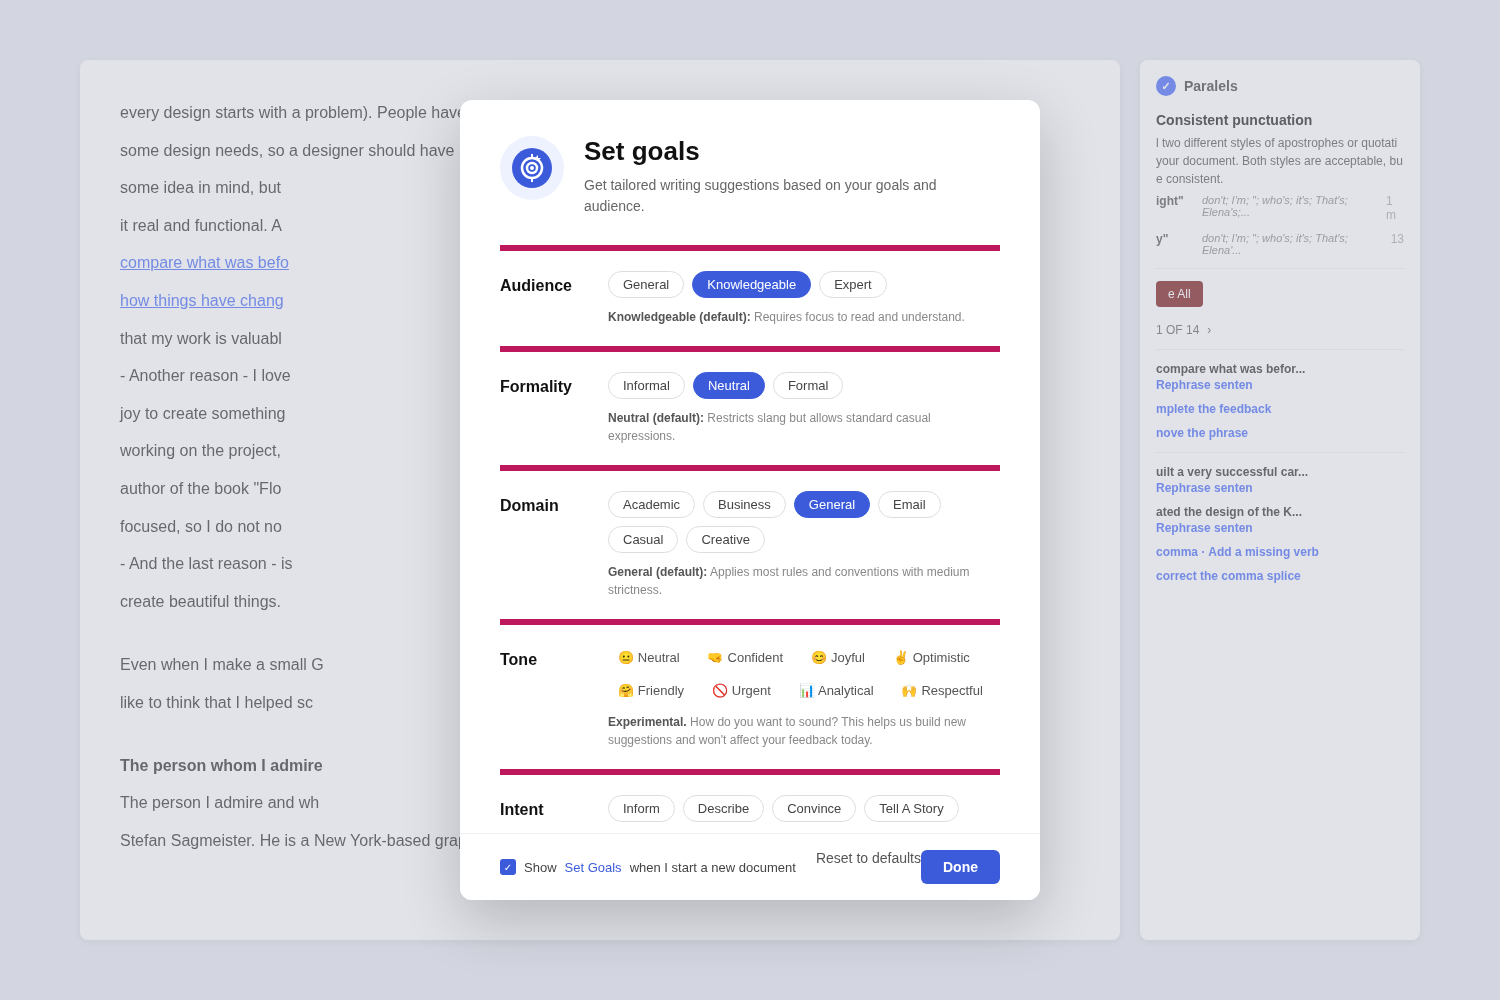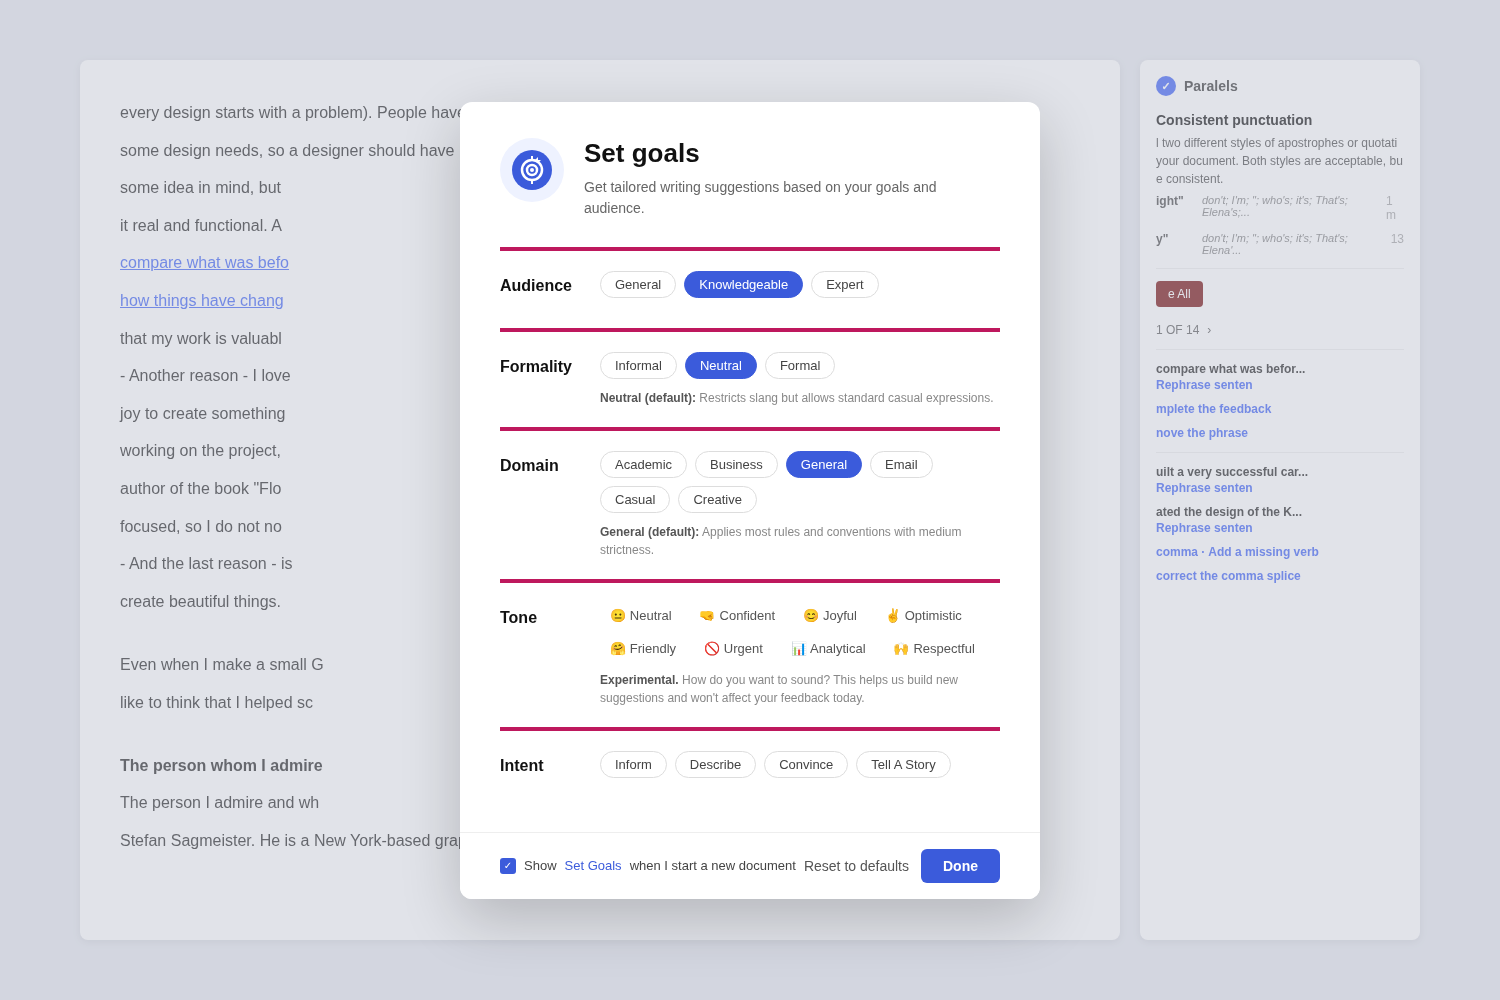--- a/index.html
+++ b/index.html
@@ -191,23 +191,23 @@
     .modal-title-block p {
       font-size: 14px;
       color: #666;
       line-height: 1.5;
     }
 
     
     .section-row {
       display: flex;
       align-items: flex-start;
-      gap: 0;
+      gap: 8px;
       padding: 20px 0;
-      border-top: 4px solid #be185d;
+      border-top: 6px solid #be185d;
     }
 
     .section-label {
       width: 100px;
       flex-shrink: 0;
       font-size: 16px;
       font-weight: 600;
       color: #111;
       padding-top: 6px;
     }
@@ -293,22 +293,21 @@
       display: flex;
       align-items: center;
       justify-content: center;
       color: white;
       font-size: 10px;
       flex-shrink: 0;
     }
 
     .footer-right {
       display: flex;
-      align-items: center;
-      gap: 12px;
+      align-items: flex-start;
     }
 
     .btn-reset {
       background: none;
       border: none;
       color: #555;
       font-size: 14px;
       cursor: pointer;
       font-weight: 500;
     }
@@ -450,20 +449,24 @@
       </div>
 
       <div class="section-row">
         <div class="section-label">Audience</div>
         <div class="section-content">
           <div class="pill-group">
             <button class="pill">General</button>
             <button class="pill active">Knowledgeable</button>
             <button class="pill">Expert</button>
           </div>
+          <div class="section-desc">
+            <strong>Knowledgeable (default):</strong>
+            <span>Requires focus to read and understand.</span>
+          </div>
         </div>
       </div>
 
       <div class="section-row">
         <div class="section-label">Formality</div>
         <div class="section-content">
           <div class="pill-group">
             <button class="pill">Informal</button>
             <button class="pill active">Neutral</button>
             <button class="pill">Formal</button>

